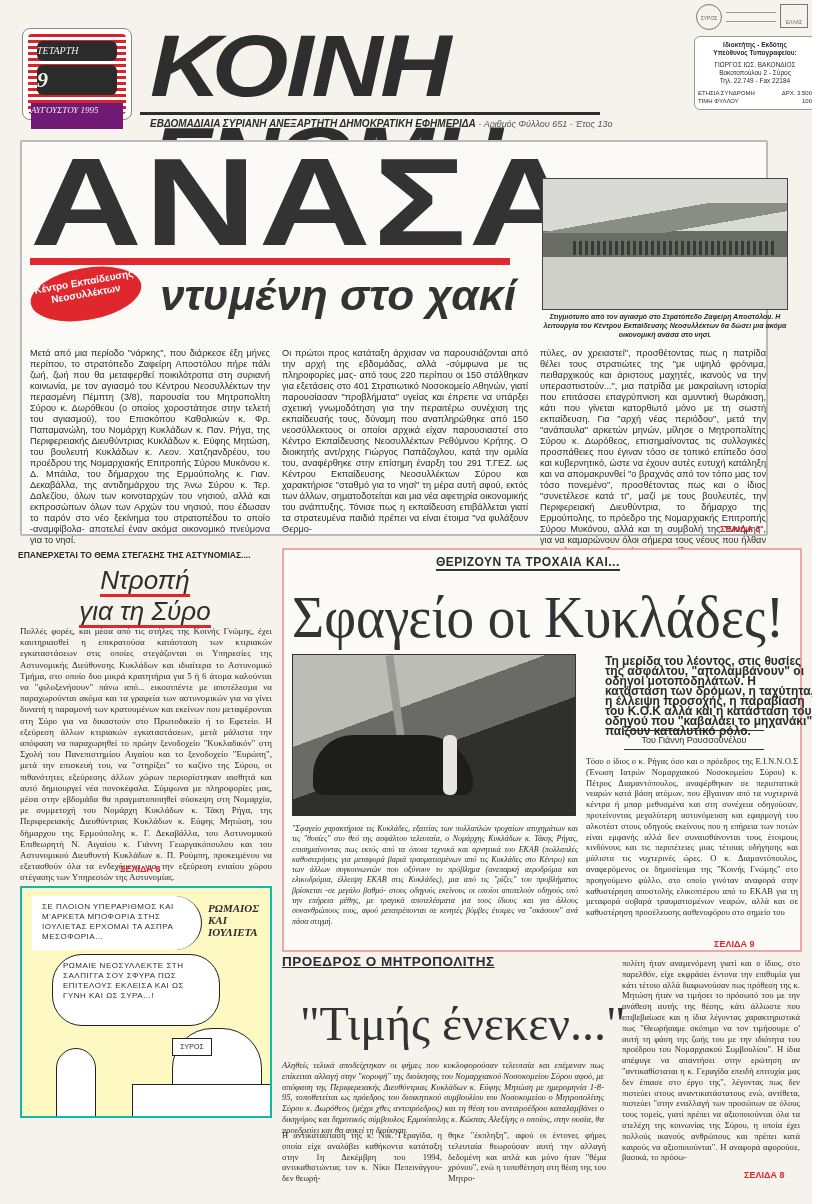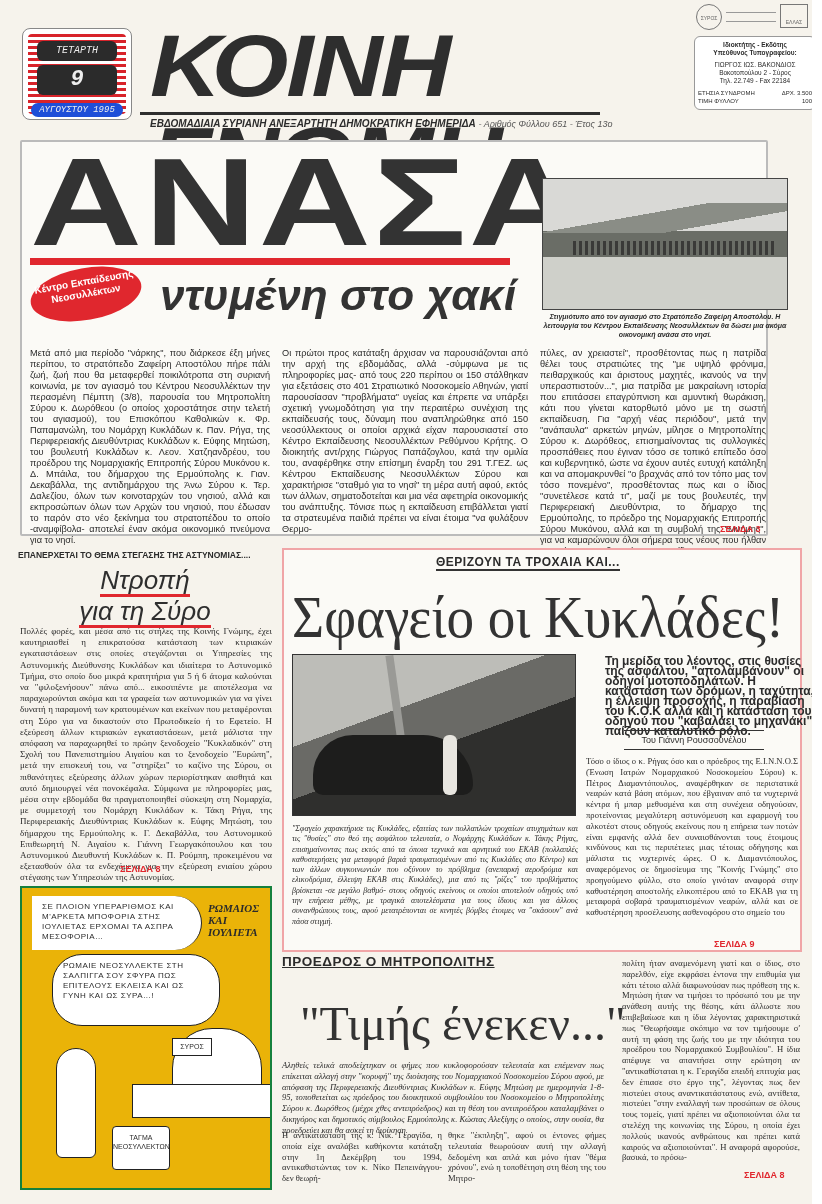--- a/index.html
+++ b/index.html
@@ -4,24 +4,24 @@
 <style>
   *{box-sizing:border-box;margin:0;padding:0}
   html,body{width:822px;height:1204px;background:#f6f3ec;overflow:hidden}
   body{position:relative;font-family:"Liberation Sans",sans-serif;color:#2b2b2b}
   .abs{position:absolute}
 
   
   #datebox{left:22px;top:28px;width:110px;height:92px;border:1px solid #888;border-radius:8px;background:#fff;padding:4px}
   #datebox .stripes{position:absolute;left:5px;top:5px;right:5px;bottom:5px;
     background:repeating-linear-gradient(#d8232a 0 3px,#fff 3px 6px);border-radius:4px}
-  .dpill{position:absolute;left:14px;right:14px;background:#2b2b2b;color:#eee;text-align:center;border-radius:6px;font-family:Liberation Mono, monospace;font-style:italic}
+  .dpill{position:absolute;left:14px;right:14px;background:#2b2b2b;color:#eee;text-align:left;border-radius:6px;font-family:Liberation Serif, serif;font-style:italic}
   #day{top:12px;height:20px;font-size:10px;line-height:20px}
   #daynum{top:36px;height:30px;font-size:22px;font-weight:bold;line-height:30px}
-  #month{top:74px;left:8px;right:8px;height:14px;font-size:9px;line-height:14px;background:#1d4ed8;border-radius:7px}
+  #month{top:74px;left:8px;right:8px;height:26px;font-size:9px;line-height:14px;background:#701a75;border-radius:0}
 
   #title{left:150px;top:20px;width:440px;height:92px;font-family:"Liberation Sans",sans-serif;font-weight:bold;font-style:italic;font-size:88px;line-height:92px;letter-spacing:-2px;color:#2e2e2e;transform:scaleX(1.12);transform-origin:left}
   #titlerule{left:140px;top:112px;width:460px;height:3px;background:#2e2e2e}
   #subtitle{left:150px;top:118px;width:460px;font-size:10px;white-space:nowrap}
   #subtitle b{font-style:italic}
   #subtitle i{font-size:9px;color:#555}
 
   #stamp{left:696px;top:4px;width:116px;height:26px}
   #stamp .circ{position:absolute;left:0;top:0;width:26px;height:26px;border:1px solid #777;border-radius:50%;font-size:5px;text-align:center;line-height:26px;color:#666}
   #stamp .waves{position:absolute;left:30px;top:8px;width:50px;height:10px;border-top:1px solid #999;border-bottom:1px solid #999}
@@ -48,21 +48,21 @@
   #lp3{left:720px;top:524px}
 
   
   #kicker{left:18px;top:550px;width:256px;font-size:8.5px;font-weight:bold;white-space:nowrap}
   #ntropi{left:60px;top:566px;width:170px;text-align:center;font-weight:normal;font-style:italic;font-size:26px;line-height:28px;color:#2e2e2e}
   #ntropi span{display:inline-block;border-bottom:3px solid #e0272e}
   #polbody{left:20px;top:626px;width:252px;font-family:"Liberation Serif",serif;font-size:9px;line-height:11.2px;text-align:justify}
   #lp8{left:120px;top:864px}
 
   
-  #cartoon{left:20px;top:886px;width:252px;height:304px;border:2px solid #15803d;background:#eab308;overflow:hidden}
+  #cartoon{left:20px;top:886px;width:252px;height:232px;border:2px solid #14b8a6;background:#fef9c3;overflow:hidden}
   .bubble{position:absolute;border:1.5px solid #222;border-radius:40% 40% 40% 40%;background:#fff;font-size:8px;line-height:10px;padding:6px 10px;font-family:"Liberation Sans",sans-serif;letter-spacing:0.5px}
   #cbub1{left:10px;top:8px;width:170px;height:54px;border-radius:0 30px 30px 0;border-left:none;border-top:none;border-bottom:none}
   #cbub2{left:30px;top:66px;width:168px;height:72px;border-radius:30px}
   #clogo{left:186px;top:14px;width:60px;font-style:italic;font-weight:bold;font-size:11px;line-height:12px;text-align:left;font-family:"Liberation Serif",serif}
   #cflag{left:150px;top:150px;width:40px;height:18px;border:1.5px solid #222;font-size:7px;text-align:center;line-height:16px;background:#fff}
   #ccase{left:90px;top:238px;width:58px;height:44px;border:1.5px solid #222;border-radius:4px;font-size:7px;text-align:center;line-height:9px;padding-top:6px;background:#fff}
   .cfig{position:absolute;border:1.5px solid #222;background:#fff}
 
   
   #accbox{left:282px;top:548px;width:520px;height:404px;border:2px solid #f0a5a7;background:#fbfaf6}

